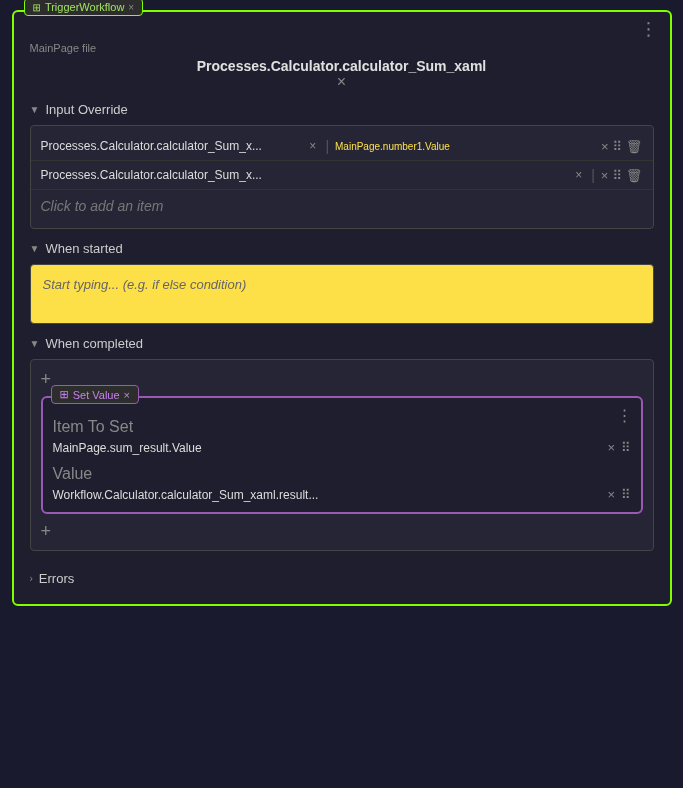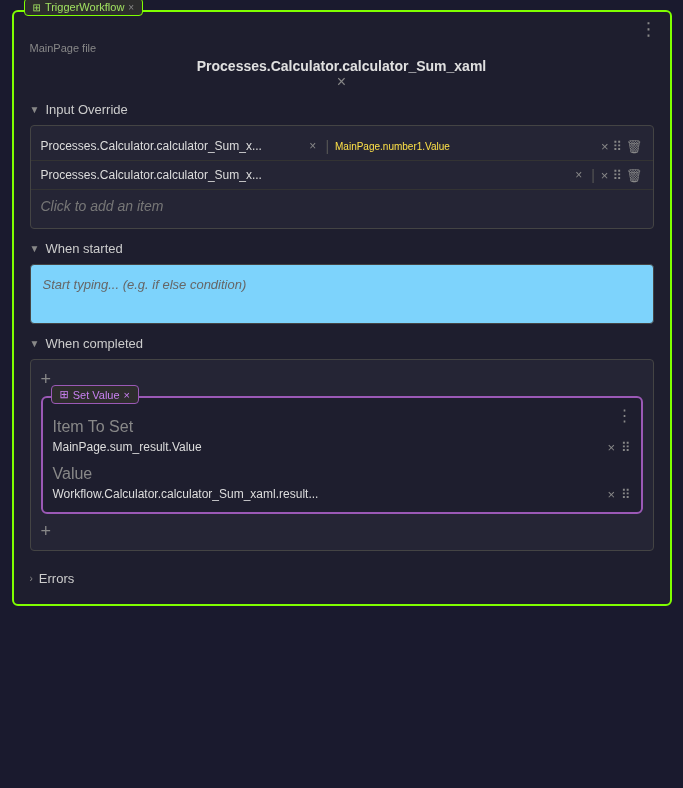--- a/index.html
+++ b/index.html
@@ -178,21 +178,21 @@
       padding: 8px 10px;
       font-size: 14px;
       color: #777;
       font-style: italic;
       cursor: pointer;
     }
 
     .when-started-box {
       border: 1px solid #444;
       border-radius: 4px;
-      background: #7dd3fc;
+      background: #fde047;
       padding: 12px;
       min-height: 60px;
     }
 
     .placeholder-text {
       color: #666;
       font-style: italic;
       font-size: 13px;
     }
 
@@ -251,20 +251,21 @@
       margin-bottom: 4px;
       margin-top: 10px;
     }
 
     .card-field-label:first-of-type {
       margin-top: 0;
     }
 
     .card-field-value {
       display: flex;
+      align-items: center;
       gap: 6px;
       font-size: 12px;
       color: #ddd;
       font-weight: 500;
     }
 
     .field-spacer {
       flex: 1;
     }
 

